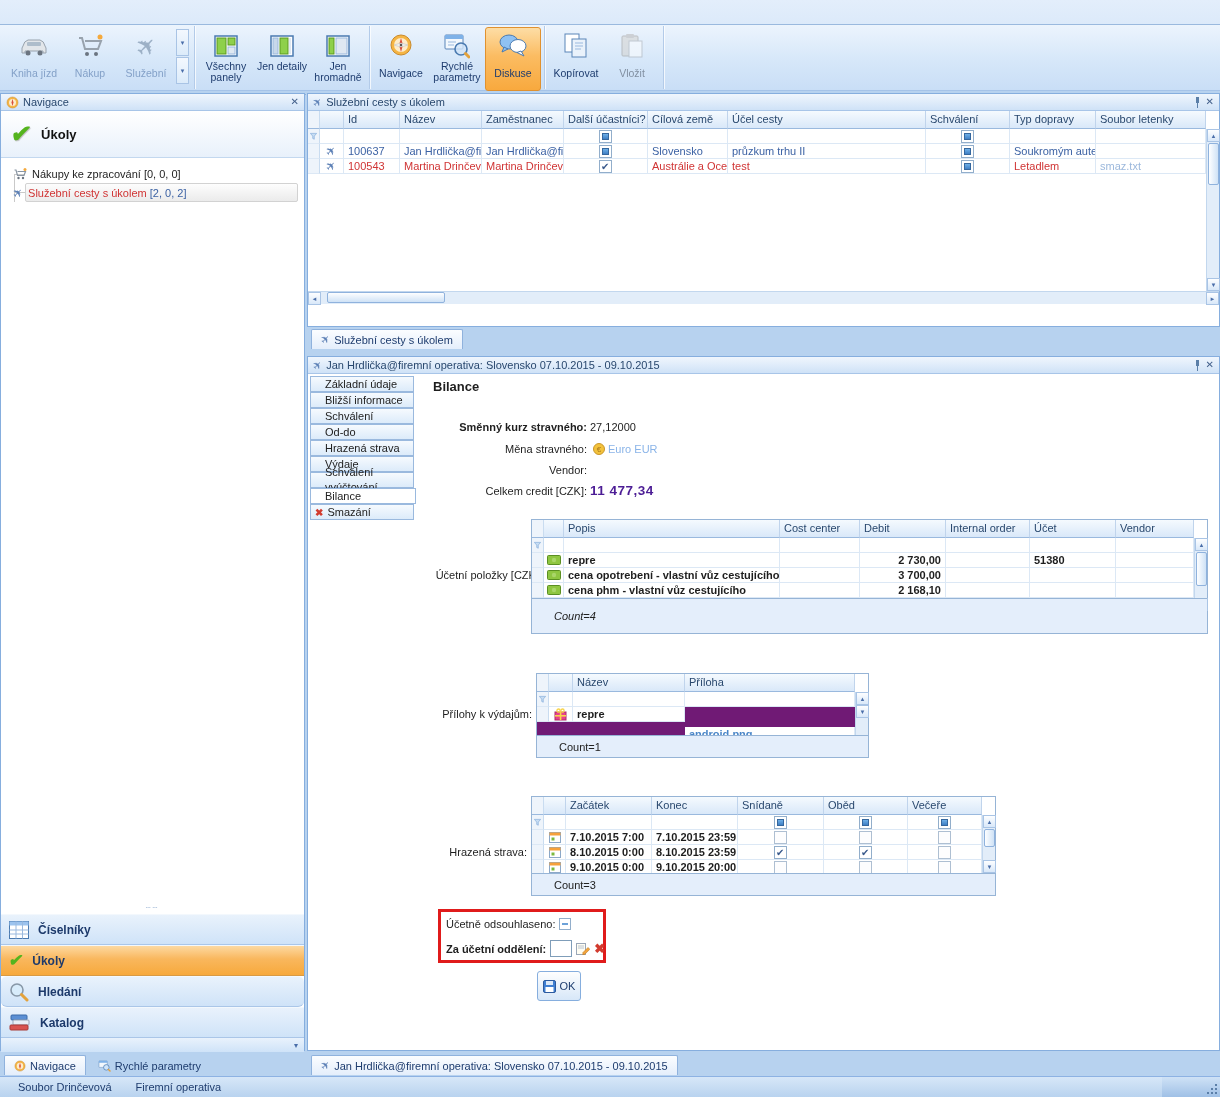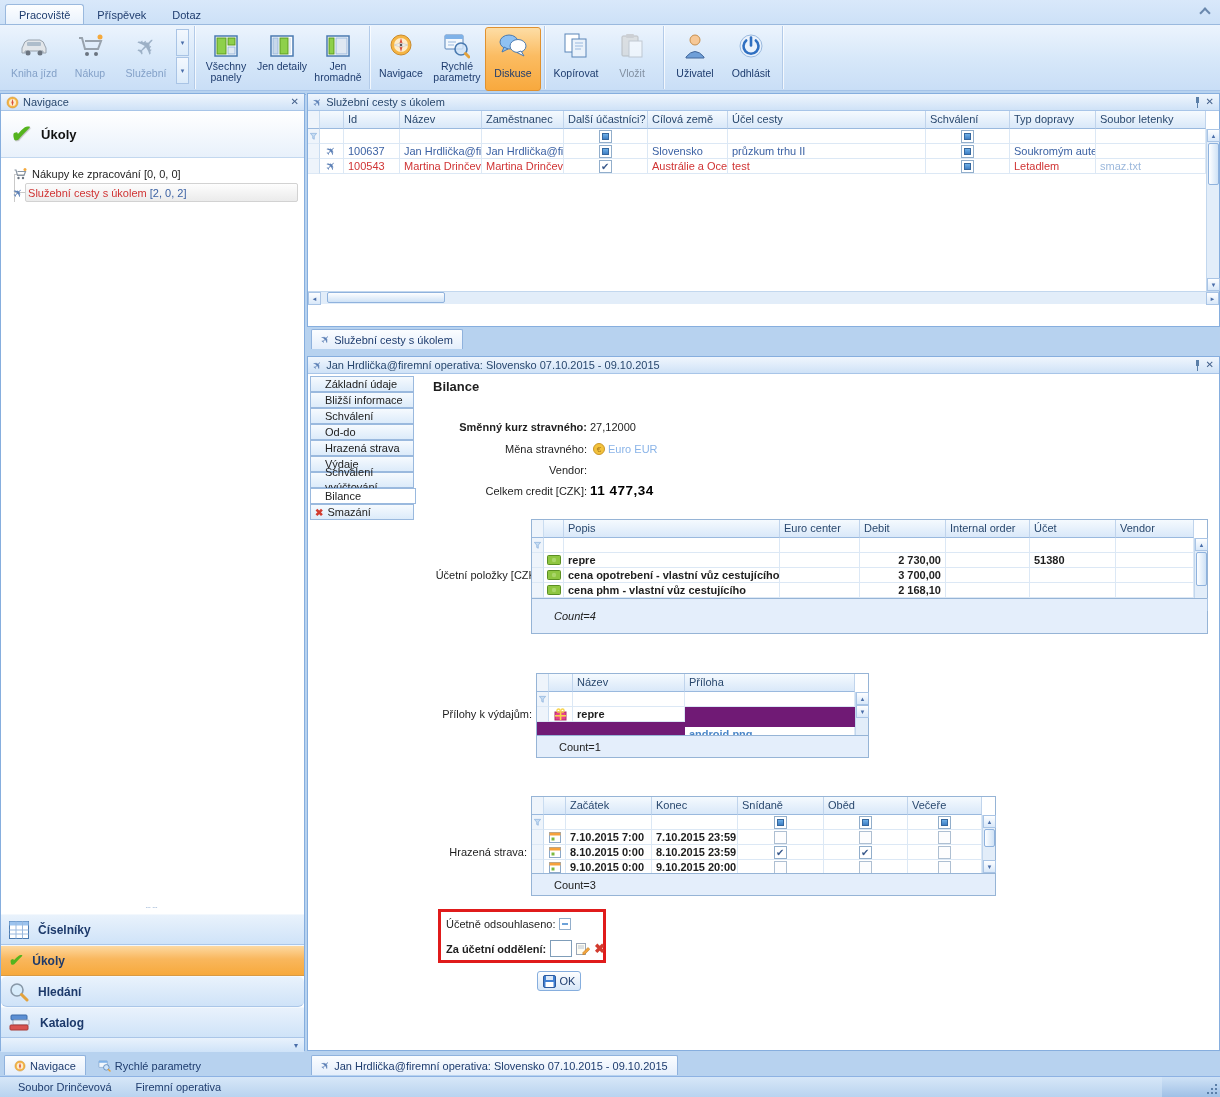--- a/index.html
+++ b/index.html
@@ -92,42 +92,36 @@
   
   .vtab { position:absolute; left:2px; width:104px; height:16px; line-height:15px; padding-left:14px; background:linear-gradient(#f6fafe,#dcebfa); border:1px solid #9ab9de; margin-top:-1px; color:#222; display:flex; align-items:center; gap:4px; }
   .vtab.active { background:#fff; font-weight:normal; width:106px; z-index:2; }
 
   .frow { position:absolute; left:120px; display:flex; align-items:center; }
   .flabel { width:162px; text-align:right; padding-right:3px; }
   .glabel { position:absolute; text-align:right; width:200px; }
   .embed { position:absolute; background:#fff; border:1px solid #96b4d6; }
 
   .redbox { position:absolute; border:3px solid #e01b1b; }
-  .okbtn { position:absolute; width:44px; height:20px; border:1px solid #86aede; border-radius:3px; background:linear-gradient(#fefefe,#d7e7f8); display:flex; align-items:center; justify-content:center; gap:4px; color:#1e3c6e; }
+  .okbtn { position:absolute; width:44px; height:30px; border:1px solid #86aede; border-radius:3px; background:linear-gradient(#fefefe,#d7e7f8); display:flex; align-items:center; justify-content:center; gap:4px; color:#1e3c6e; }
   .tinput { width:22px; height:17px; border:1px solid #7f9db9; background:#fff; font-size:11px; }
 
   
   .statusbar { position:absolute; left:0; top:1076px; width:1220px; height:21px; background:linear-gradient(#d7e7f8,#b9d3ef); border-top:1px solid #8db2e3; display:flex; align-items:center; gap:24px; padding-left:18px; color:#1e3c6e; }
   .grip { position:absolute; right:0; top:0; bottom:0; width:58px; background:linear-gradient(#cfe2f6,#9fc0e6); }
   .grip::after { content:""; position:absolute; right:3px; bottom:3px; width:2px; height:2px; background:#5b7fa8; box-shadow:-4px 0 #5b7fa8,0 -4px #5b7fa8,-8px 0 #5b7fa8,-4px -4px #5b7fa8,0 -8px #5b7fa8; }
 
   .pin { display:inline-block; width:9px; height:11px; position:relative; }
   .pin::before { content:""; position:absolute; left:3px; top:0; width:3px; height:6px; background:#5b7fa8; }
   .pin::after { content:""; position:absolute; left:4px; top:6px; width:1px; height:5px; background:#5b7fa8; }
 </style>
 </head>
 <body>
 
 <div class="ribbon">
-  <div class="rtabs">
-    <div class="rtab active">Pracoviště</div>
-    <div class="rtab">Příspěvek</div>
-    <div class="rtab">Dotaz</div>
-    <div class="rcollapse"></div>
-  </div>
   <div class="rbody">
 
     <div class="rgroup">
       <div class="rgcontent">
         <div class="rbtn pale">
           <span class="ricon">
               <svg width="30" height="24" viewBox="0 0 30 24">
                 <path d="M4 12 q1-5 5-6 h12 q4 1 5 6 l1 2 v5 h-3 v-2 h-18 v2 h-3 v-5 z" fill="#e2e6ea" stroke="#98a2ad"></path>
                 <rect x="8" y="8" width="14" height="4" rx="1" fill="#aebdcb"></rect>
                 <circle cx="9" cy="19" r="2.5" fill="#6b7480"></circle>
@@ -262,44 +256,20 @@
                 <rect x="6" y="1" width="8" height="4" rx="1" fill="#b9b2a6"></rect>
                 <rect x="9" y="8" width="13" height="16" fill="#fff" stroke="#9aa7b8"></rect>
               </svg>
             </span>
           <span class="rlab one">Vložit</span>
         </div>
       </div>
       <div class="rglabel">Schránka</div>
     </div>
 
-    <div class="rgroup">
-      <div class="rgcontent">
-        <div class="rbtn">
-          <span class="ricon">
-              <svg width="22" height="26" viewBox="0 0 22 26">
-                <circle cx="11" cy="7" r="5" fill="#f6c897" stroke="#c78f4e"></circle>
-                <path d="M2 24 q9 -11 18 0 v1 h-18 z" fill="#6f9fd8" stroke="#45699c"></path>
-              </svg>
-            </span>
-          <span class="rlab one">Uživatel</span>
-        </div>
-        <div class="rbtn">
-          <span class="ricon">
-              <svg width="26" height="26" viewBox="0 0 26 26">
-                <circle cx="13" cy="13" r="11" fill="#eaf2fc" stroke="#9ab9de"></circle>
-                <path d="M13 4.5 v8" stroke="#2f6fc1" stroke-width="2.6" stroke-linecap="round"></path>
-                <path d="M8.2 7.5 a7.5 7.5 0 1 0 9.6 0" fill="none" stroke="#2f6fc1" stroke-width="2.6" stroke-linecap="round"></path>
-              </svg>
-            </span>
-          <span class="rlab one">Odhlásit</span>
-        </div>
-      </div>
-      <div class="rglabel">Sezení</div>
-    </div>
   </div>
 </div>
 
 <div class="panel" style="left:0; top:93px; width:305px; height:958px;">
   <div class="phead">
     <svg width="13" height="13" viewBox="0 0 26 26">
         <circle cx="13" cy="13" r="11" fill="#f5b544" stroke="#c98a2c"></circle>
         <circle cx="13" cy="13" r="7" fill="#fdeccb"></circle>
         <path d="M13 6 L15 13 L13 20 L11 13 Z" fill="#d94f3c"></path>
       </svg>
@@ -532,30 +502,30 @@
         <text x="6" y="9" font-size="8" text-anchor="middle" fill="#a97a1d">€</text>
       </svg>
     <span style="color:#8ab4e8;">Euro EUR</span>
   </div>
   <div class="frow" style="top:107px;">
     <span class="flabel">Vendor:</span>
     <span></span>
   </div>
   <div class="frow" style="top:126px;">
     <span class="flabel">Celkem credit [CZK]:</span>
-    <span style="color:#000000; font-weight:bold; font-size:13.5px; letter-spacing:.5px;">11 477,34</span>
+    <span style="color:#4c1d95; font-weight:bold; font-size:13.5px; letter-spacing:.5px;">11 477,34</span>
   </div>
 
   <div class="glabel" style="left:34px; top:212px;">Účetní položky [CZK]:</div>
   <div class="embed" style="left:223px; top:162px; width:677px; height:115px;">
     <div class="tbl" style="left:0; top:0; right:13px; grid-template-columns:12px 20px 216px 80px 86px 84px 86px minmax(0,1fr);">
       <div class="h ind"></div>
       <div class="h"></div>
       <div class="h">Popis</div>
-      <div class="h">Euro center</div>
+      <div class="h">Cost center</div>
       <div class="h">Debit</div>
       <div class="h">Internal order</div>
       <div class="h">Účet</div>
       <div class="h">Vendor</div>
       <div class="ind icn">
           <svg class="funnel" viewBox="0 0 9 9">
             <path d="M0.5 0.5 h8 l-3 3.5 v4 l-2 -1 v-3 z" fill="#c7ddf3" stroke="#7da7d9" stroke-width="0.8"></path>
           </svg>
         </div>
       <div></div>

